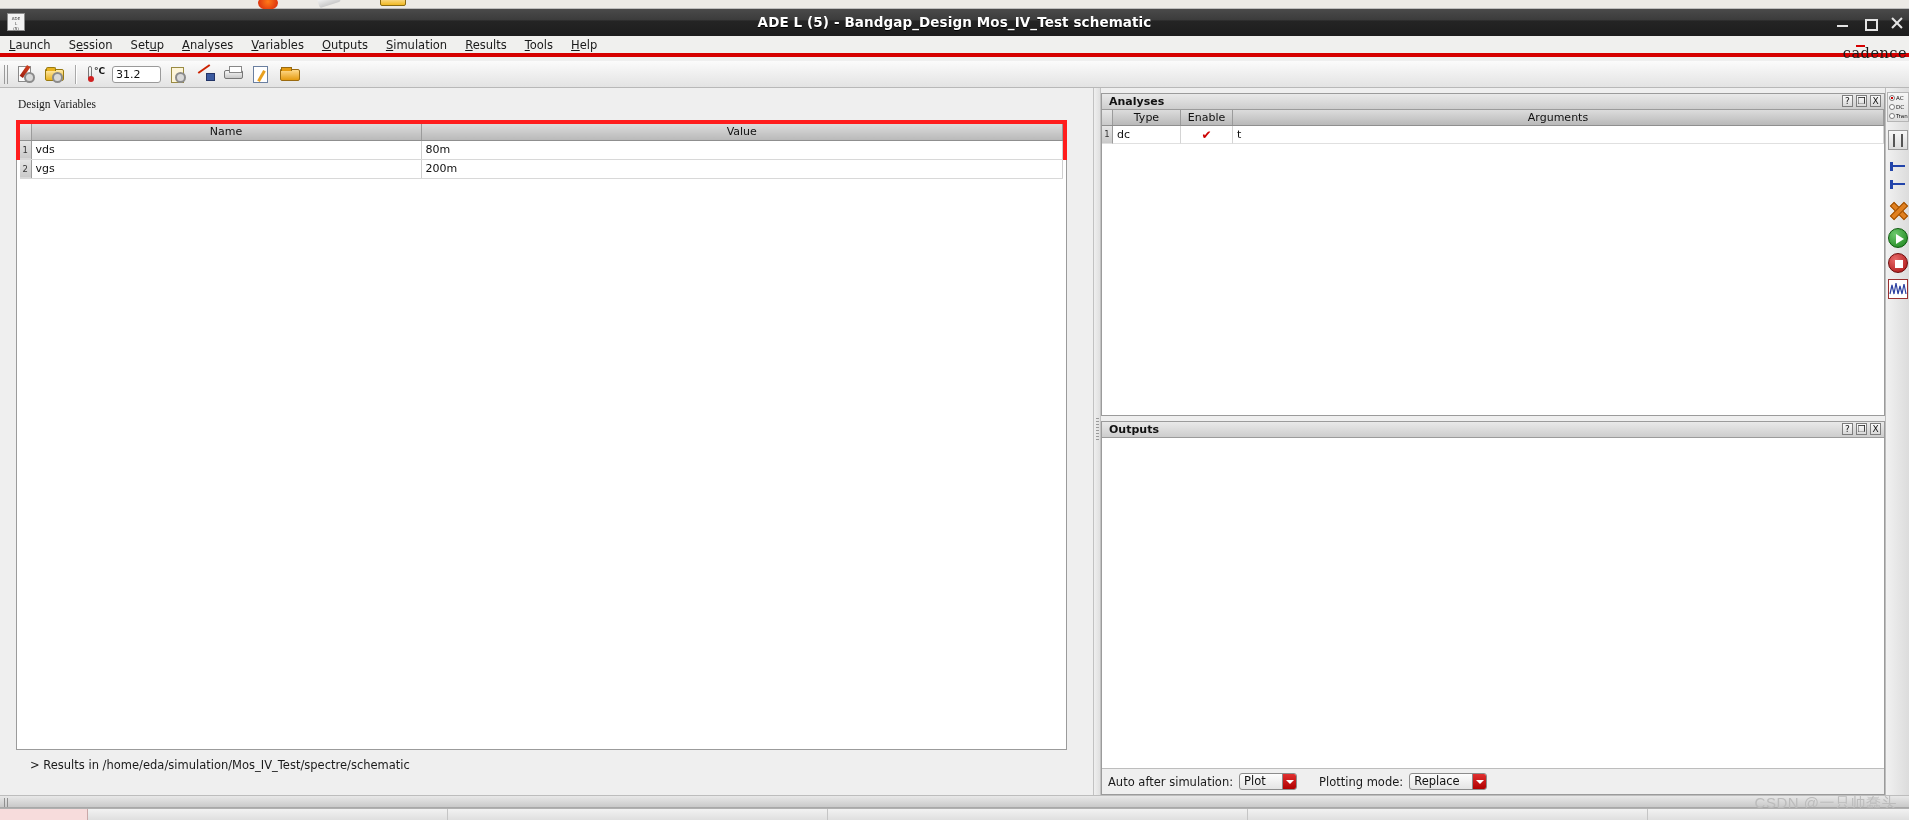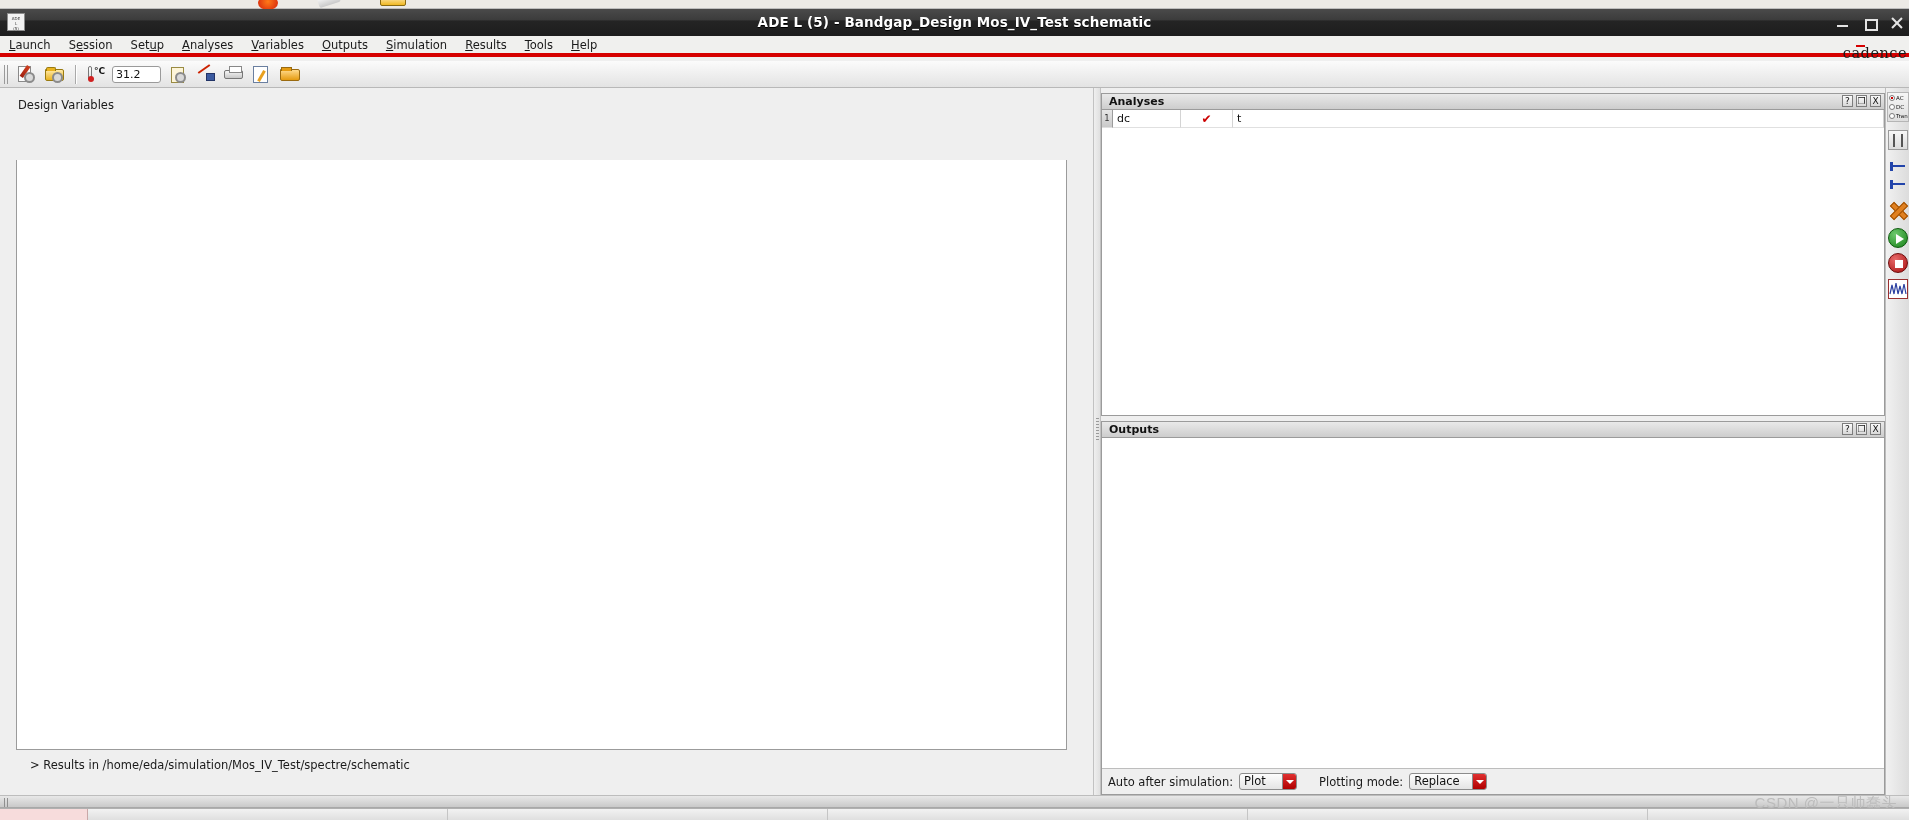--- a/index.html
+++ b/index.html
@@ -114,21 +114,21 @@
   .ic-pad { left:4px; top:3px; width:15px; height:17px; background:#fff; border:1px solid #6a7fa0; }
   .ic-pad::after { content:""; position:absolute; left:6px; top:3px; width:3px; height:12px; background:#e8a020; transform:rotate(30deg); }
   .ic-folder2 { left:3px; top:6px; width:20px; height:12px; background:linear-gradient(#ffd98a,#e59b10); border:1px solid #9a6a10; border-radius:0 2px 2px 2px; }
   .ic-folder2::before { content:""; position:absolute; left:0; top:-3px; width:9px; height:3px; background:#e59b10; border:1px solid #9a6a10; border-bottom:none; }
 
   
   .left-pane {
     position: absolute; left: 0; top: 88px; width: 1093px; height: 707px;
     background: #efefef;
   }
-  .dv-label { position: absolute; left: 18px; top: 10px; font-size: 11.5px; color: #1a1a1a; }
+  .dv-label { position: absolute; left: 18px; top: 10px; font-size: 11.5px; color: #1a1a1a; font-family: Liberation Serif, serif; }
   .dv-table-wrap {
     position: absolute; left: 16px; top: 32px; width: 1051px; height: 40px;
     border: 4px solid #ff1d1d;
   }
   .dv-table { width: 100%; border-collapse: collapse; table-layout: fixed; background: #fff; }
   .dv-table th {
     height: 16px; background: linear-gradient(#dcdcdc,#b9b9b9);
     border-right: 1px solid #9b9b9b; border-bottom: 1px solid #8f8f8f;
     font-size: 11px; font-weight: normal; color: #111;
   }
@@ -345,38 +345,72 @@
     <div class="tb-btn">
       <span class="ico ic-folder2"></span>
     </div>
   </div>
 
   <div class="left-pane">
     <div class="dv-label">Design Variables</div>
 
     <div class="dv-body-blank"></div>
 
+    <div class="dv-table-wrap">
+      <table class="dv-table">
+        <colgroup>
+            <col style="width:11px">
+            <col style="width:390px">
+            <col>
+          </colgroup>
+        <thead>
+          <tr>
+            <th class="rownum"></th>
+            <th>Name</th>
+            <th>Value</th>
+          </tr>
+        </thead>
+        <tbody>
+          <tr>
+            <td class="rownum">1</td>
+            <td>vds</td>
+            <td>80m</td>
+          </tr>
+          <tr>
+            <td class="rownum">2</td>
+            <td>vgs</td>
+            <td>200m</td>
+          </tr>
+        </tbody>
+      </table>
+    </div>
 
     <div class="left-status">
       <div class="txt">&gt; Results in /home/eda/simulation/Mos_IV_Test/spectre/schematic</div>
     </div>
   </div>
 
   <div class="vsplit">
       <div class="grip"></div>
     </div>
 
   <div class="pane" style="left:1101px; top:93px; width:784px; height:323px;">
     <div class="pane-title">
       <div class="lbl">Analyses</div>
       <div class="btns">
         <div class="ptb">?</div>
         <div class="ptb">❐</div>
         <div class="ptb">X</div>
       </div>
+    </div>
+    <div class="grid-head">
+      <div class="gh rn"></div>
+      <div class="gh" style="width:68px">Type</div>
+      <div class="gh" style="width:52px">Enable</div>
+      <div class="gh" style="flex:1">Arguments</div>
     </div>
     <div class="grid-row">
       <div class="gc rn">1</div>
       <div class="gc" style="width:68px">dc</div>
       <div class="gc" style="width:52px; text-align:center; padding-left:0">
         <span class="chk"></span>
       </div>
       <div class="gc" style="flex:1">t</div>
     </div>
   </div>

